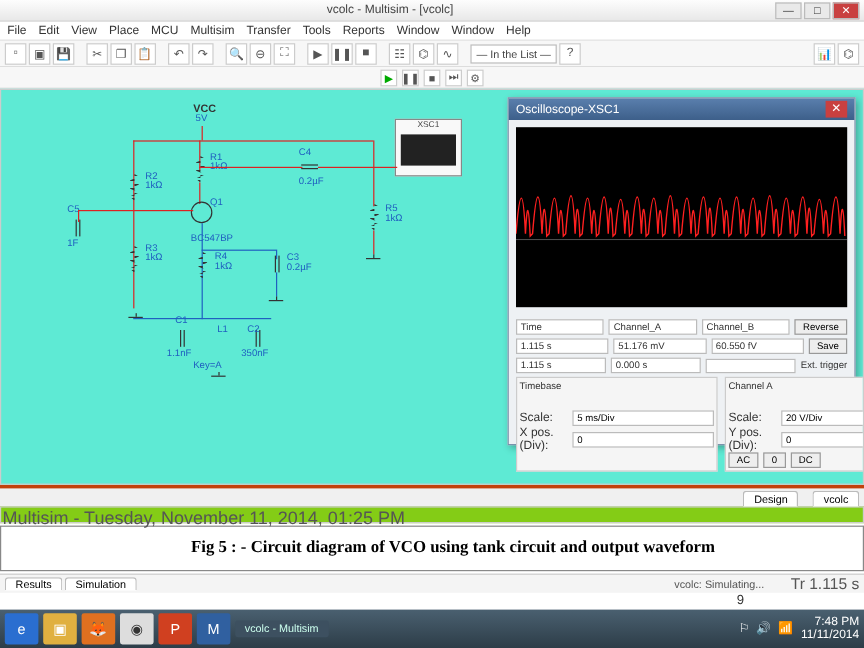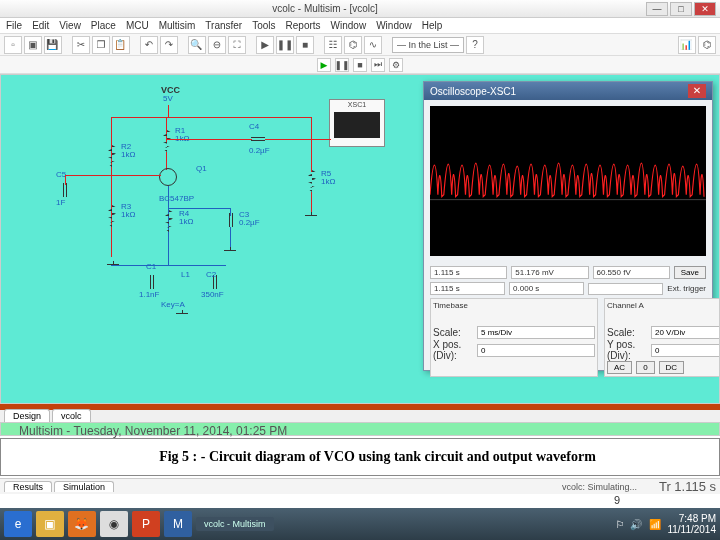--- a/index.html
+++ b/index.html
@@ -45,23 +45,23 @@
 .scope-display { margin:6px; height:150px; background:#000; position:relative; overflow:hidden; }
 .scope-display .wave { position:absolute; inset:0; }
 .scope-controls { padding:4px 6px; display:flex; flex-direction:column; gap:3px; font-size:8px; color:#333; }
 .scope-row { display:flex; gap:4px; align-items:center; }
 .scope-row .cell { flex:1; border:1px solid #bbb; background:#fff; padding:1px 3px; font-size:8px; min-height:12px; }
 .scope-row .lbl { min-width:40px; }
 .scope-section { display:flex; gap:6px; }
 .scope-col { flex:1; border:1px solid #ccc; padding:2px; background:#f5f5f5; }
 .scope-col .hdr { font-size:8px; color:#333; margin-bottom:16px; }
 .scope-btn { border:1px solid #999; background:#eee; padding:1px 6px; font-size:8px; }
-.tabs { height:18px; display:flex; align-items:flex-end; padding:0 4px; gap:2px; border-top:6px solid #c2410c; background:#f0f0f0; }
+.tabs { height:18px; display:flex; align-items:flex-end; padding:0 4px; gap:12px; border-top:3px solid #c2410c; background:#f0f0f0;justify-content:flex-end; }
 .tab { border:1px solid #bbb; border-bottom:none; background:#fff; padding:1px 8px; font-size:9px; border-radius:3px 3px 0 0; }
-.footer-info { height:14px; border:1px solid #ccc; padding:1px 18px; font-size:12px; color:#555; background:#86efac; }
+.footer-info { height:14px; border:1px solid #ccc; padding:1px 1px; font-size:15px; color:#555; background:#84cc16; }
 .caption { height:38px; border:1px solid #888; display:flex; align-items:center; justify-content:center; font-family:Georgia,serif; font-size:14px; font-weight:bold; background:#fff; margin:2px 0;padding-left:35px; }
 .bottom-tabs { height:16px; display:flex; gap:2px; padding:0 4px; align-items:center; background:#f4f4f4; border-top:1px solid #ccc; }
 .bottom-tabs .tab { font-size:9px; padding:0 8px; }
 .taskbar { position:absolute; bottom:0; left:0; right:0; height:32px; background:linear-gradient(#4a6070,#2d3d48); display:flex; align-items:center; padding:0 4px; gap:4px; }
 .taskbar .ticon { width:28px; height:26px; background:#5a7080; border-radius:2px; display:flex; align-items:center; justify-content:center; color:#fff; font-size:12px; }
 .taskbar .tray { margin-left:auto; display:flex; align-items:center; gap:6px; color:#fff; font-size:9px; }
 .taskbar .running { padding:2px 8px; background:#3d5060; color:#cfe; font-size:9px; border-radius:2px; }
 .slidenum { position:absolute; right:100px; bottom:34px; font-size:11px; color:#333; }
 </style>
 </head>
@@ -155,21 +155,21 @@
   <div class="comp-label" style="left:55px;top:96px">C5</div>
   <div class="comp-label" style="left:55px;top:124px">1F</div>
   <div class="wire-red" style="left:64px;top:100px;width:46px;height:1px"></div>
   <div class="wire-red" style="left:64px;top:100px;width:1px;height:10px"></div>
 
   <div class="resistor" style="left:107px;top:130px"></div>
   <div class="comp-label" style="left:120px;top:128px">R3</div>
   <div class="comp-label" style="left:120px;top:136px">1kΩ</div>
 
   <div class="transistor" style="left:158px;top:93px"></div>
-  <div class="comp-label" style="left:195px;top:90px">Q1</div>
+  <div class="comp-label" style="left:174px;top:90px">Q1</div>
   <div class="comp-label" style="left:158px;top:120px">BC547BP</div>
   <div class="wire-red" style="left:110px;top:100px;width:50px;height:1px"></div>
 
   <div class="wire-blue" style="left:167px;top:111px;width:1px;height:80px"></div>
 
   <div class="resistor" style="left:164px;top:135px"></div>
   <div class="comp-label" style="left:178px;top:135px">R4</div>
   <div class="comp-label" style="left:178px;top:143px">1kΩ</div>
 
   <div class="cap" style="left:250px;top:60px"></div>
@@ -216,20 +216,26 @@
       <span class="spacer"></span>
       <span class="x">✕</span>
     </div>
     <div class="scope-display">
       <svg class="wave" viewBox="0 0 280 150" preserveAspectRatio="none">
         <line x1="0" y1="95" x2="280" y2="95" stroke="#888" stroke-width="0.5"></line>
         <path d="M0,90 Q5,30 8,90 Q10,50 12,92 L14,90 Q19,28 22,90 Q24,48 26,92 L28,90 Q33,30 36,90 Q38,50 40,92 L42,90 Q47,26 50,90 Q52,48 54,92 L56,90 Q61,30 64,90 Q66,50 68,92 L70,90 Q75,28 78,90 Q80,46 82,92 L84,90 Q89,32 92,90 Q94,50 96,92 L98,90 Q103,28 106,90 Q108,48 110,92 L112,90 Q117,30 120,90 Q122,50 124,92 L126,90 Q131,26 134,90 Q136,48 138,92 L140,90 Q145,30 148,90 Q150,50 152,92 L154,90 Q159,28 162,90 Q164,46 166,92 L168,90 Q173,30 176,90 Q178,50 180,92 L182,90 Q187,28 190,90 Q192,48 194,92 L196,90 Q201,30 204,90 Q206,50 208,92 L210,90 Q215,26 218,90 Q220,48 222,92 L224,90 Q229,30 232,90 Q234,50 236,92 L238,90 Q243,28 246,90 Q248,46 250,92 L252,90 Q257,32 260,90 Q262,50 264,92 L266,90 Q271,28 274,90 Q276,48 278,92" stroke="#ff2020" stroke-width="1.2" fill="none"></path>
       </svg>
     </div>
     <div class="scope-controls">
+      <div class="scope-row">
+        <div class="cell">Time</div>
+        <div class="cell">Channel_A</div>
+        <div class="cell">Channel_B</div>
+        <button class="scope-btn">Reverse</button>
+      </div>
       <div class="scope-row">
         <div class="cell">1.115 s</div>
         <div class="cell">51.176 mV</div>
         <div class="cell">60.550 fV</div>
         <button class="scope-btn">Save</button>
       </div>
       <div class="scope-row">
         <div class="cell">1.115 s</div>
         <div class="cell">0.000 s</div>
         <div class="cell"></div>

